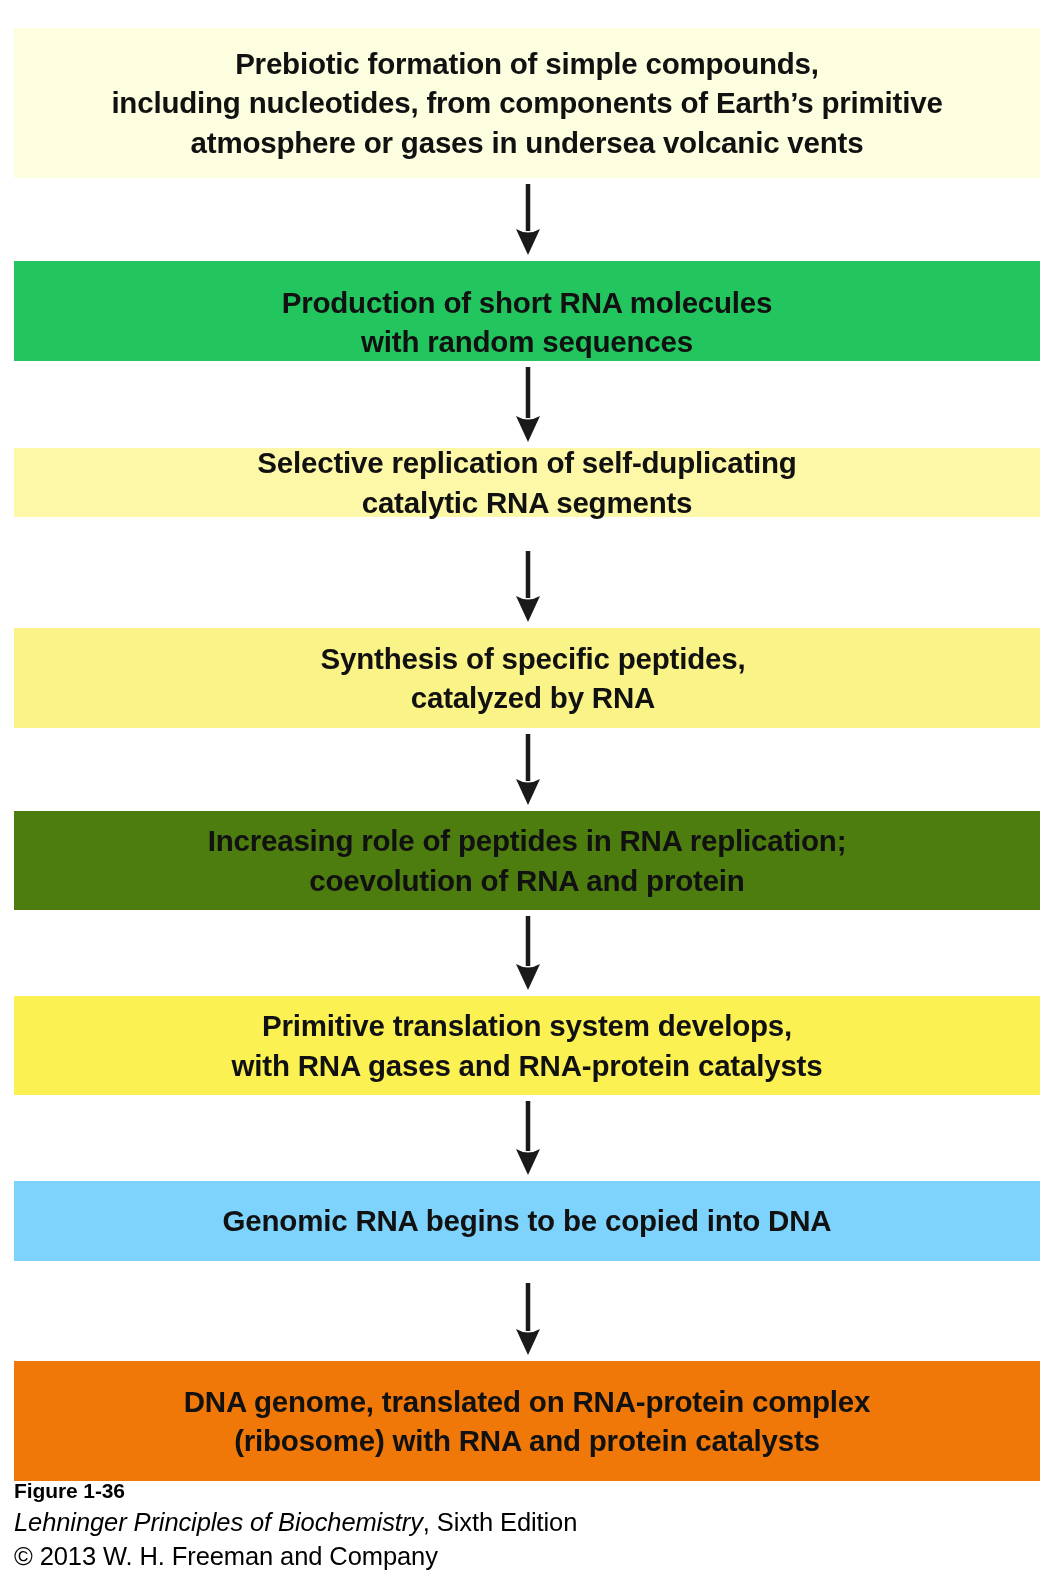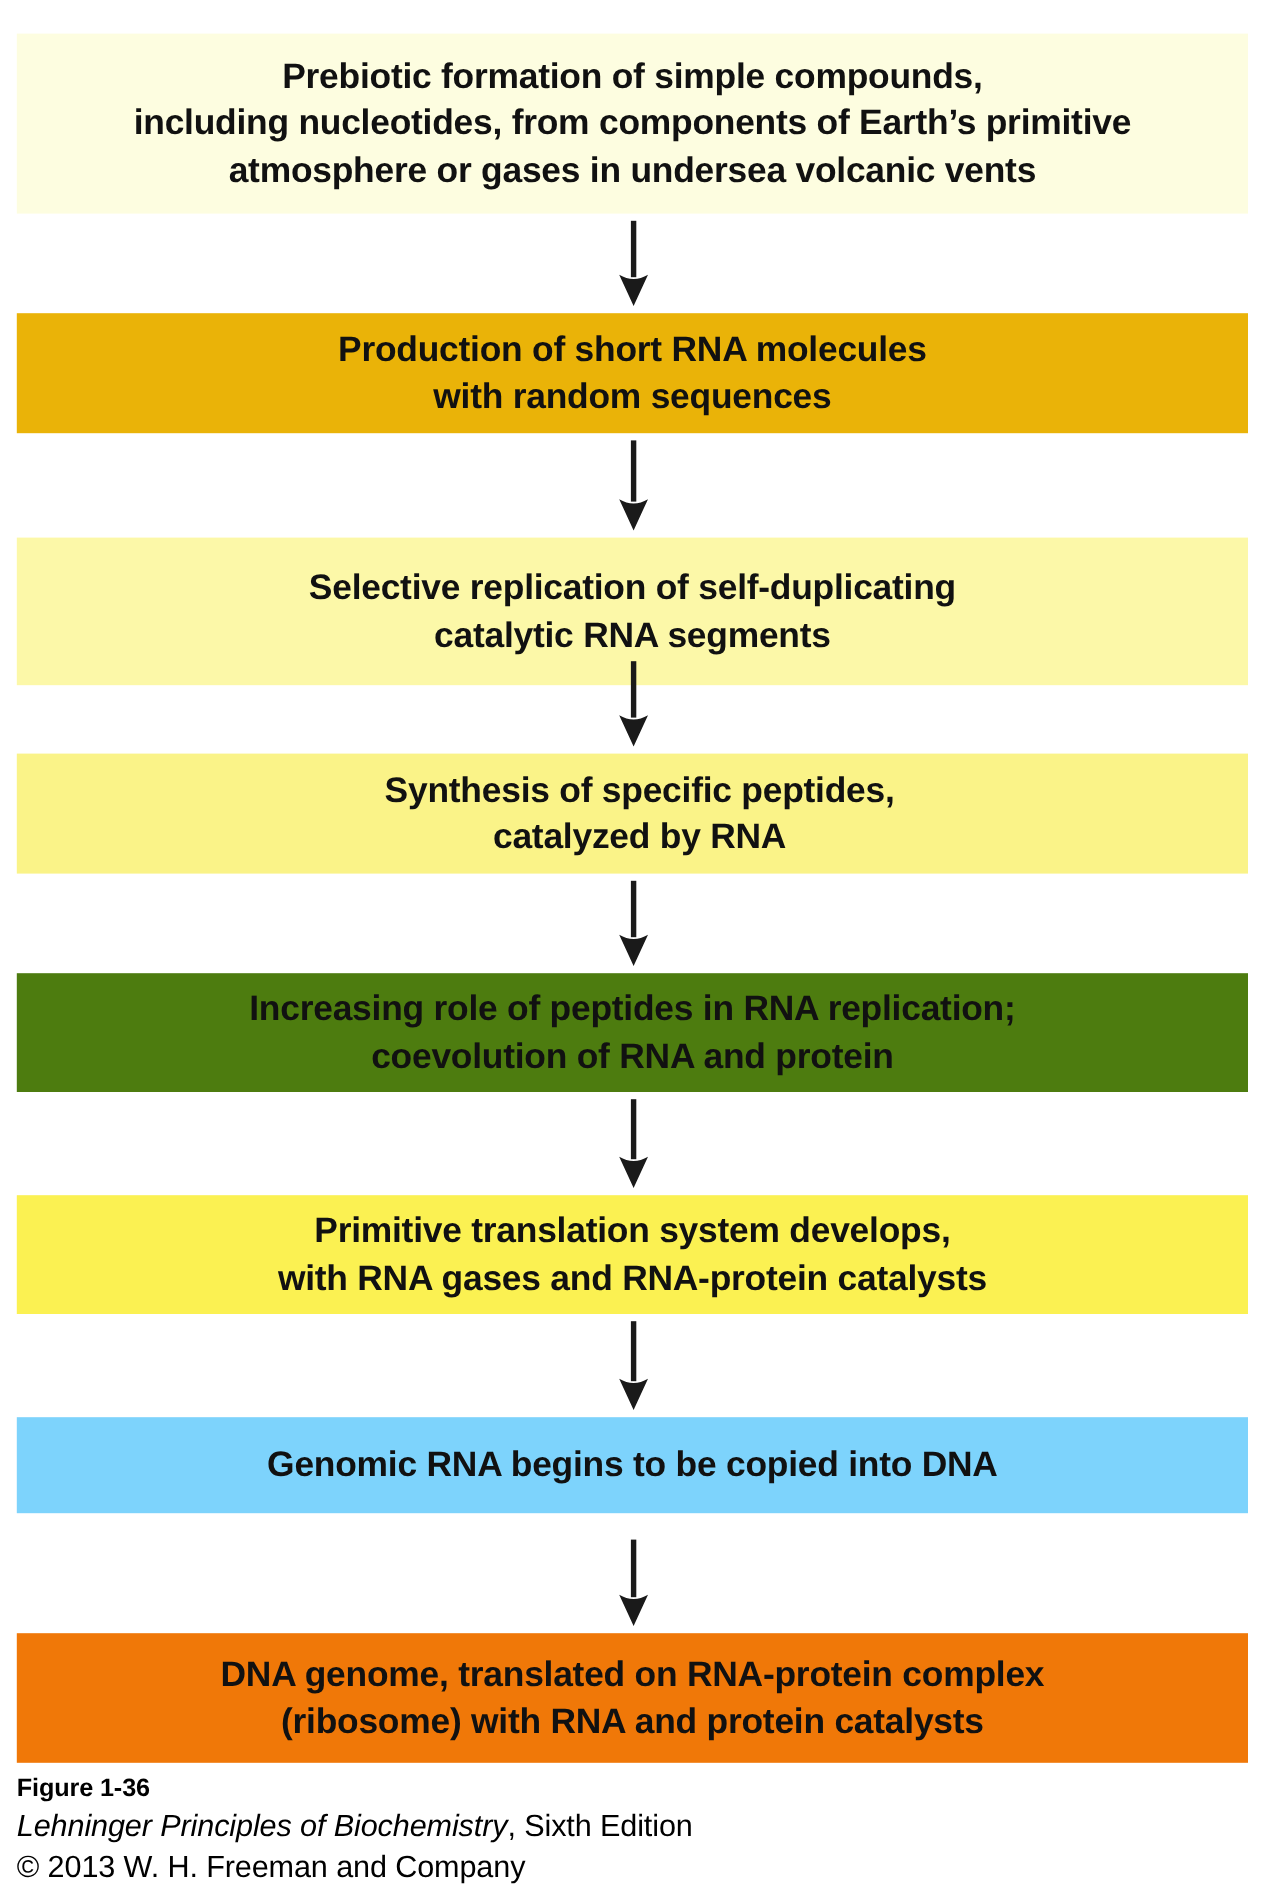--- a/index.html
+++ b/index.html
@@ -94,44 +94,44 @@
 
 <div id="figure">
 
   <div class="flow">
 
     <div class="step-box" id="box-1" style="top: 12px; height: 150px; background: rgb(253, 253, 224);">
       <span class="step-text">Prebiotic formation of simple compounds,
 includ​ing nucleotides, from components of Earth’s primitive
 atmosphere or gases in undersea volcanic vents</span>
     </div>
-    <div class="step-box" id="box-2" style="top: 245px; height: 100px; background: #eab308;">
+    <div class="step-box" id="box-2" style="top: 245px; height: 100px; background: #22c55e; align-items: flex-end;">
       <span class="step-text">Production of short RNA molecules
 with random sequences</span>
     </div>
-    <div class="step-box" id="box-3" style="top: 432px; height: 123px; background: rgb(252, 248, 168);">
+    <div class="step-box" id="box-3" style="top: 432px; height: 69px; background: rgb(252, 248, 168);">
       <span class="step-text">Selective replication of self-duplicating
 catalytic RNA segments</span>
     </div>
     <div class="step-box" id="box-4" style="top: 612px; height: 100px; background: rgb(250, 243, 136); padding-left: 12px;">
       <span class="step-text">Synthesis of specific peptides,
 catalyzed by RNA</span>
     </div>
     <div class="step-box" id="box-5" style="top: 795px; height: 99px; background: #4d7c0f;">
       <span class="step-text">Increasing role of peptides in RNA replication;
 coevolution of RNA and protein</span>
     </div>
     <div class="step-box" id="box-6" style="top: 980px; height: 99px; background: rgb(251, 241, 82);">
       <span class="step-text">Primitive translation system develops,
 with RNA gases and RNA-protein catalysts</span>
     </div>
     <div class="step-box" id="box-7" style="top: 1165px; height: 80px; background: #7dd3fc;">
       <span class="step-text">Genomic RNA begins to be copied into DNA</span>
     </div>
-    <div class="step-box" id="box-8" style="top: 1345px; height: 108px; background: rgb(240, 120, 8);">
+    <div class="step-box" id="box-8" style="top: 1345px; height: 120px; background: rgb(240, 120, 8);">
       <span class="step-text">DNA genome, translated on RNA-protein complex
 (ribosome) with RNA and protein catalysts</span>
     </div>
 
     <div class="arrow" id="arr-1" style="top: 162px; height: 83px;">
         <svg width="1055" height="83" viewBox="0 0 1055 83">
           <rect x="525.75" y="6" width="4.5" height="47" fill="#1a1a1a"></rect>
           <path d="M 516 51 Q 528 58 540 51 L 528 77 Z" fill="#1a1a1a"></path>
         </svg>
       </div>

